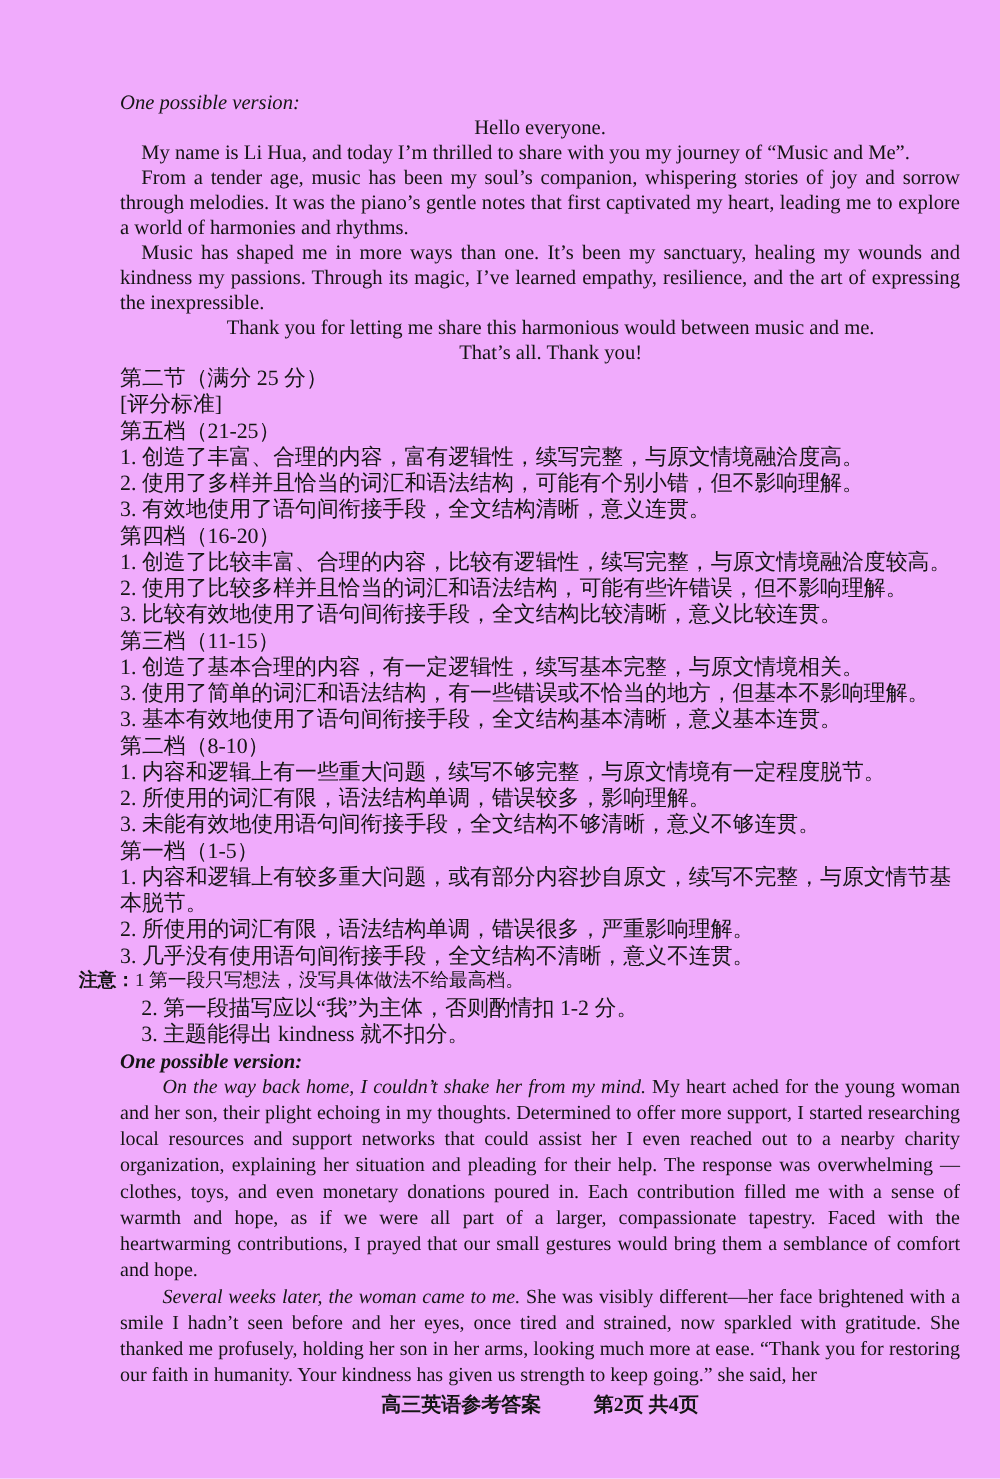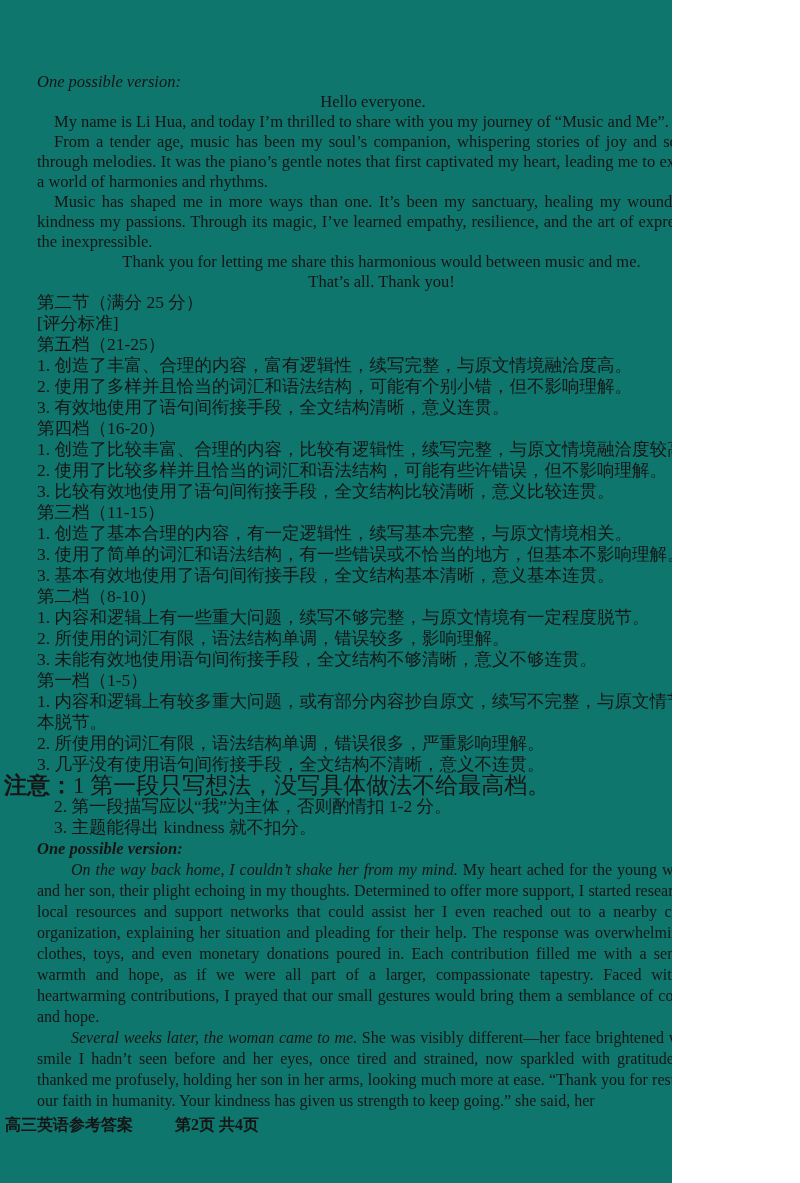--- a/index.html
+++ b/index.html
@@ -8,24 +8,24 @@
     background: #ffffff;
   }
   body {
     width: 800px;
     height: 1183px;
     color: #151515;
     font-family: "Liberation Serif", "DejaVu Serif", serif;
   }
   .page {
     box-sizing: border-box;
-    width: 672px;
+    width: 800px;
     height: 1183px;
-    padding: 72px 48px 0 37px;
-    background: #0f766e;
+    padding: 72px 48px 0 96px;
+    background: #f0abfc;
     overflow: hidden;
   }
   .content {
     width: 672px;
   }
   
   .en {
     font-size: 16.5px;
     line-height: 20px;
     margin: 0;
@@ -43,21 +43,21 @@
   .version.strong { font-weight: bold; line-height: 21px; }
   
   .zh {
     font-size: 17.5px;
     line-height: 21px;
     margin: 0;
     letter-spacing: 0;
   }
   .note-line1 {
     margin-left: -33px;
-    font-size: 23px;
+    font-size: 15px;
     line-height: 21px;
   }
   .note-label { font-weight: bold; }
   .note-cont {
     padding-left: 17px;
     font-size: 17.5px;
     line-height: 21px;
     margin: 0;
   }
   
@@ -67,21 +67,21 @@
     margin: 0;
     text-align: justify;
   }
   .indent-en2 { text-indent: 34px; }
   .lead-italic { font-style: italic; }
   
   .footer {
     margin-top: 4px;
     margin-left: -32px; 
     width: 736px;
-    text-align: left;
+    text-align: center;
     font-weight: bold;
     font-size: 16px;
     line-height: 20px;
   }
   .footer .title { margin-right: 42px; }
 </style>
 </head>
 <body>
 
 <div class="page">

